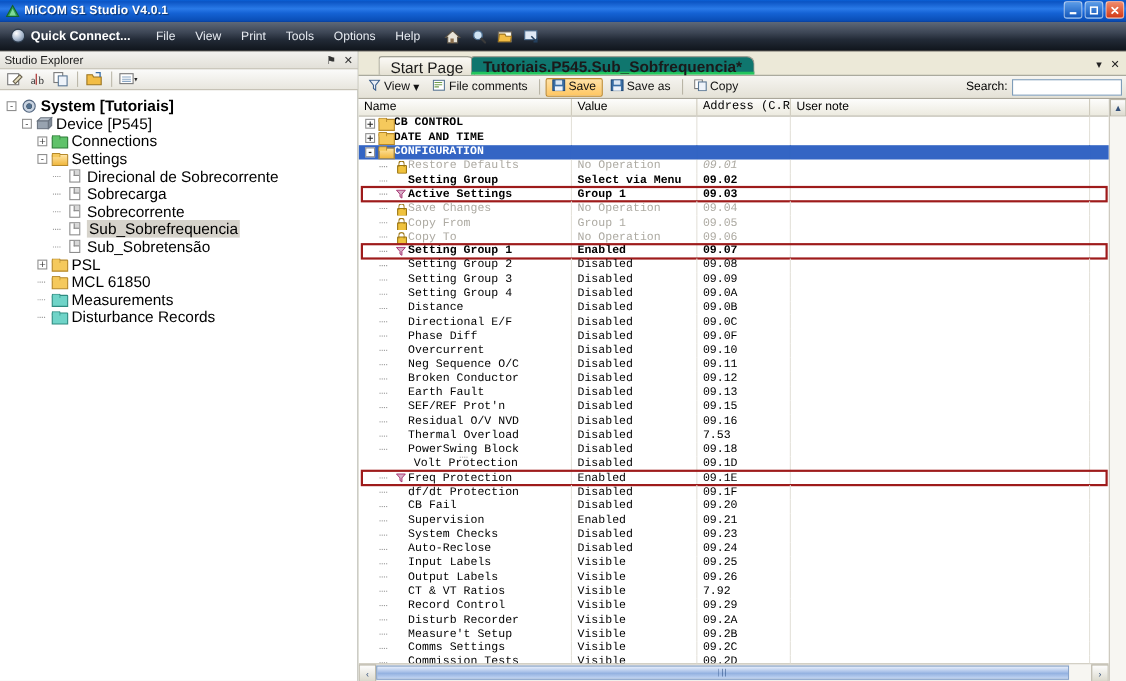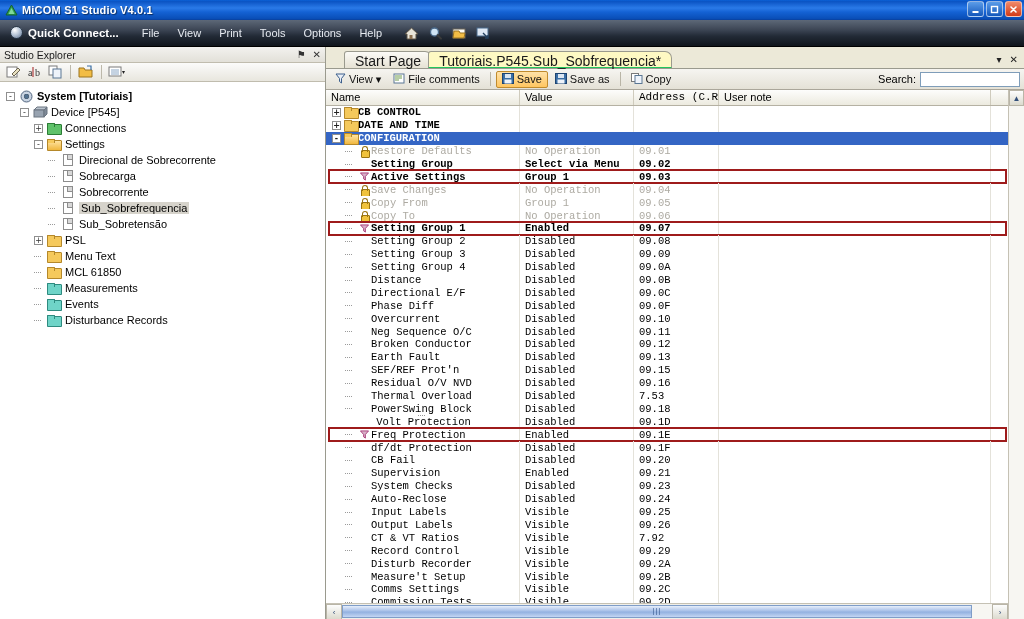--- a/index.html
+++ b/index.html
@@ -89,38 +89,38 @@
   .node { display: flex; align-items: center; height: 16px; white-space: nowrap; position: relative; }
   .node .ind { display: inline-block; }
   .expander {
     width: 9px; height: 9px; border: 1px solid #8f8f8f; background: #fff;
     font-size: 8px; line-height: 7px; text-align: center; color: #333;
     margin-right: 3px; flex: 0 0 auto; font-family: "DejaVu Sans", sans-serif;
   }
   .expander.none { border: none; background: transparent; }
   .nodeicon { width: 16px; height: 14px; margin-right: 3px; flex: 0 0 auto;
               display:flex; align-items:center; justify-content:center; }
-  .nodelabel { font-size: 11px; color: #000; }
+  .nodelabel { font-size: 14px; color: #000; }
   .nodelabel.bold { font-weight: bold; }
   .nodelabel.sel { background: #d6d3cb; padding: 0 2px; }
 
   
   #docarea { flex: 1; display: flex; flex-direction: column; background: #ece9d8; }
   #tabstrip {
     height: 22px; background: #ece9d8; display: flex; align-items: flex-end;
     padding-left: 18px; position: relative; border-bottom: 1px solid #9a9a8e;
   }
   .tab {
     height: 17px; padding: 2px 10px 0 10px; font-size: 14px;
     background: linear-gradient(to bottom,#fbfaf6,#e6e2d4);
     border: 1px solid #9a9a8e; border-bottom: none;
     border-radius: 3px 7px 0 0; margin-right: -4px;
     display: flex; align-items: center; color: #1a1a1a;
   }
-  .tab.active { background: #fef9c3; border-bottom: 1px solid #22c55e; z-index: 3; font-weight: normal; }
+  .tab.active { background: #0f766e; border-bottom: 3px solid #22c55e; z-index: 3; font-weight: bold; }
   #tabctl { position: absolute; right: 6px; bottom: 3px; display: flex; gap: 8px;
             font-size: 10px; color: #222; align-items: center; }
 
   #doctoolbar {
     height: 21px; background: linear-gradient(to bottom,#f6f5f1,#e4e1d6);
     border-bottom: 1px solid #aaa69a;
     display: flex; align-items: center; gap: 2px; padding: 0 4px; position: relative;
   }
   .dt-btn { display: flex; align-items: center; gap: 3px; padding: 1px 5px;
             font-size: 11px; color: #111; height: 17px; }
@@ -425,51 +425,31 @@
           <span class="nodelabel">PSL</span>
         </div>
         <div class="node">
           <span class="ind" style="width: 28px;"></span>
           <span class="expander none"><svg width="9" height="9" viewBox="0 0 9 9">
               <path d="M0 4.5 L8 4.5" stroke="#9a9a9a" stroke-dasharray="1 1"></path>
             </svg></span>
           <span class="nodeicon">
             <span class="folder"></span>
           </span>
-          <span class="nodelabel">Menu Text</span>
+          <span class="nodelabel">MCL 61850</span>
         </div>
         <div class="node">
           <span class="ind" style="width: 28px;"></span>
           <span class="expander none"><svg width="9" height="9" viewBox="0 0 9 9">
               <path d="M0 4.5 L8 4.5" stroke="#9a9a9a" stroke-dasharray="1 1"></path>
             </svg></span>
           <span class="nodeicon">
-            <span class="folder"></span>
-          </span>
-          <span class="nodelabel">MCL 61850</span>
-        </div>
-        <div class="node">
-          <span class="ind" style="width: 28px;"></span>
-          <span class="expander none"><svg width="9" height="9" viewBox="0 0 9 9">
-              <path d="M0 4.5 L8 4.5" stroke="#9a9a9a" stroke-dasharray="1 1"></path>
-            </svg></span>
-          <span class="nodeicon">
             <span class="folder teal"></span>
           </span>
           <span class="nodelabel">Measurements</span>
-        </div>
-        <div class="node">
-          <span class="ind" style="width: 28px;"></span>
-          <span class="expander none"><svg width="9" height="9" viewBox="0 0 9 9">
-              <path d="M0 4.5 L8 4.5" stroke="#9a9a9a" stroke-dasharray="1 1"></path>
-            </svg></span>
-          <span class="nodeicon">
-            <span class="folder teal"></span>
-          </span>
-          <span class="nodelabel">Events</span>
         </div>
         <div class="node">
           <span class="ind" style="width: 28px;"></span>
           <span class="expander none"><svg width="9" height="9" viewBox="0 0 9 9">
               <path d="M0 4.5 L8 4.5" stroke="#9a9a9a" stroke-dasharray="1 1"></path>
             </svg></span>
           <span class="nodeicon">
             <span class="folder teal"></span>
           </span>
           <span class="nodelabel">Disturbance Records</span>
@@ -595,21 +575,21 @@
             <div class="row dim">
               <div class="c name" style="width: 194px;">
                 <span class="tindent" style="width: 17px;"></span>
                 <span class="tline"></span>
                 <span class="ricon">
                   <span class="lock"></span>
                 </span>
                 <span>Restore Defaults</span>
               </div>
               <div class="c val" style="width: 114px;">No Operation</div>
-              <div class="c addr" style="width: 85px;">09.01</div>
+              <div class="c addr" style="width: 85px; font-style: italic;">09.01</div>
               <div class="c note" style="width: 272px;"></div>
             </div>
             <div class="row boldtext">
               <div class="c name" style="width: 194px;">
                 <span class="tindent" style="width: 17px;"></span>
                 <span class="tline"></span>
                 <span class="ricon"></span>
                 <span>Setting Group</span>
               </div>
               <div class="c val" style="width: 114px;">Select via Menu</div>

